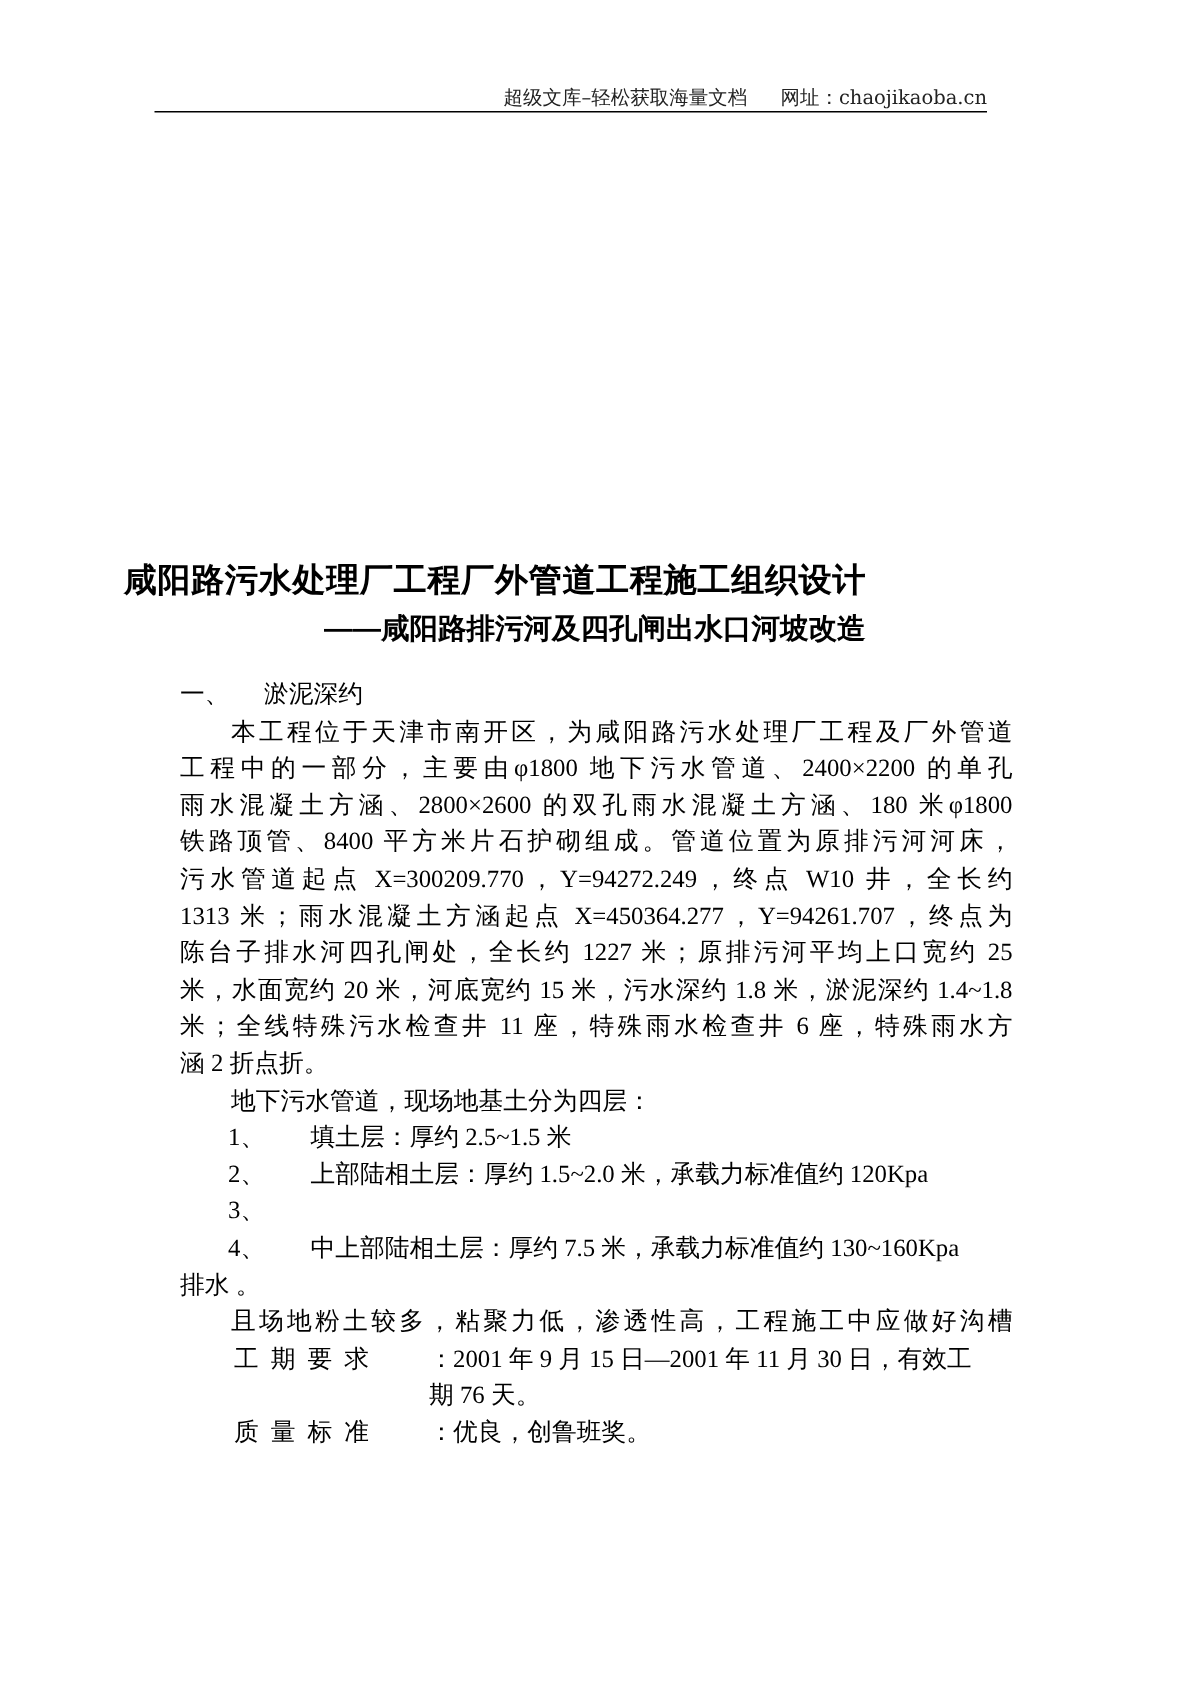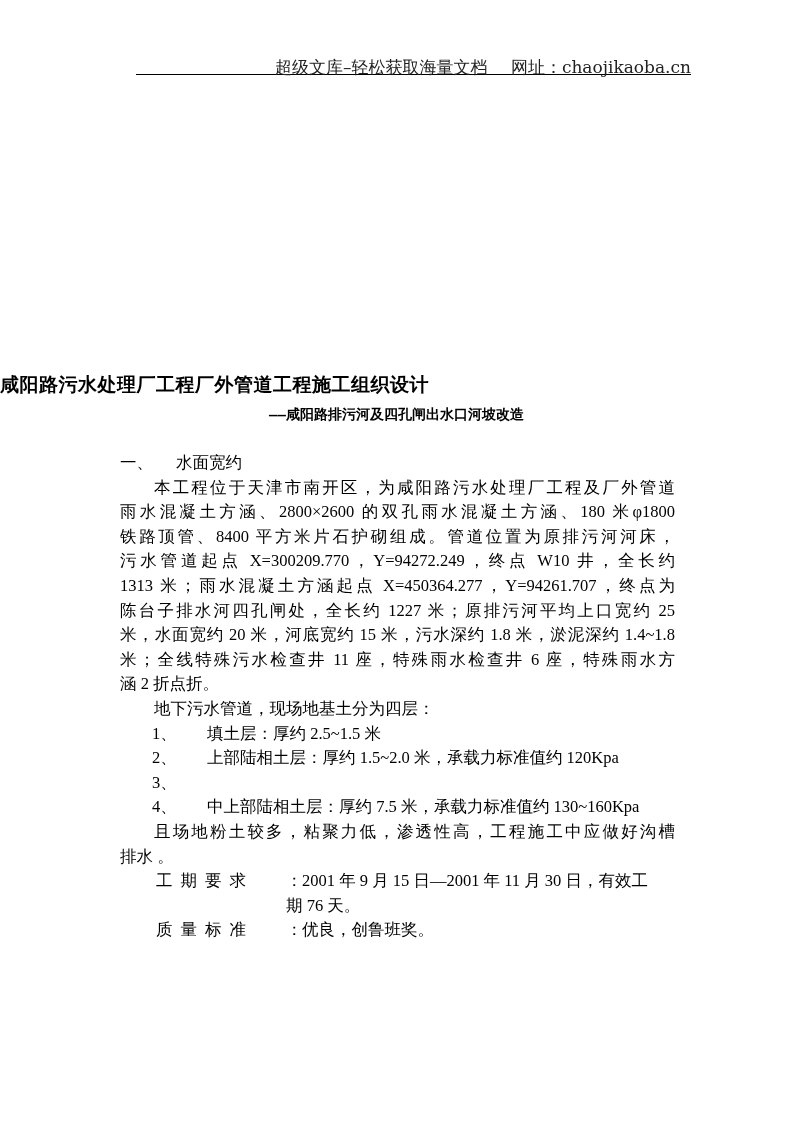--- a/index.html
+++ b/index.html
@@ -1,26 +1,26 @@
 <!DOCTYPE html>
 <html><head>
   <meta charset="utf-8">
   <style>
     html, body { margin: 0; padding: 0; background: #ffffff; }
     body { width: 793px; height: 1122px; position: relative; overflow: hidden;
            font-family: "DejaVu Serif", "Liberation Serif", serif; color: #000; }
-    .header { position: absolute; left: 136px; top: 56px; width: 555px; height: 18px;
-              border-bottom: 1px solid #000; font-size: 17px; text-align: right;
+    .header { position: absolute; left: 103px; top: 56px; width: 555px; height: 18px;
+              border-bottom: 1px solid #000; font-size: 13px; text-align: right;
               font-family: "DejaVu Serif", "Liberation Serif", serif; color: #222; }
     .header span { display: inline-block; }
     .header .site { margin-left: 18px; }
-    .title { position: absolute; left: 0; width: 660px; top: 372px; text-align: left;
-             font-size: 19px; font-family: "DejaVu Sans", "Liberation Sans", sans-serif; font-weight: bold; letter-spacing: 0.5px; }
+    .title { position: absolute; left: 0; width: 660px; top: 372px; text-align: center;
+             font-size: 22px; font-family: "DejaVu Sans", "Liberation Sans", sans-serif; font-weight: bold; letter-spacing: 0.5px; }
     .subtitle { position: absolute; left: 0; width: 793px; top: 406px; text-align: center;
-                font-size: 14px; font-family: Liberation Mono, monospace; font-weight: bold; }
+                font-size: 19px; font-family: Liberation Sans, sans-serif; font-weight: bold; }
     .body-text { position: absolute; left: 120px; width: 555px; top: 451px;
                  font-size: 16.5px; line-height: 24.6px; font-family: "Liberation Serif", "DejaVu Serif", serif; }
     .line { white-space: nowrap; height: 24.6px; display: flex; justify-content: flex-end; }
     .line.left { justify-content: flex-start; }
     .indent { padding-left: 34px; }
     .sec-num { display: inline-block; width: 56px; }
     .list-item { padding-left: 32px; display: flex; }
     .list-item .num { display: inline-block; width: 55px; }
     .term-row { display: flex; padding-left: 36px; }
     .term-label { display: inline-block; width: 130px; letter-spacing: 8px; }
@@ -34,26 +34,29 @@
   <span>超级文库–轻松获取海量文档</span>
   <span class="site">网址：chaojikaoba.cn</span>
 </div>
 
 <div class="title">咸阳路污水处理厂工程厂外管道工程施工组织设计</div>
 <div class="subtitle">——咸阳路排污河及四孔闸出水口河坡改造</div>
 
 <div class="body-text">
   <div class="line left">
     <span class="sec-num">一、</span>
-    <span>水面宽约</span>
+    <span>淤泥深约</span>
   </div>
 
   <div>
     <div class="line indent">
         <span class="just" style="width:100%">本工程位于天津市南开区，为咸阳路污水处理厂工程及厂外管道</span>
+      </div>
+    <div class="line">
+        <span class="just" style="width:100%">工程中的一部分，主要由φ1800 地下污水管道、2400×2200 的单孔</span>
       </div>
     <div class="line">
         <span class="just" style="width:100%">雨水混凝土方涵、2800×2600 的双孔雨水混凝土方涵、180 米φ1800</span>
       </div>
     <div class="line">
         <span class="just" style="width:100%">铁路顶管、8400 平方米片石护砌组成。管道位置为原排污河河床，</span>
       </div>
     <div class="line">
         <span class="just" style="width:100%">污水管道起点 X=300209.770，Y=94272.249，终点 W10 井，全长约</span>
       </div>
@@ -90,25 +93,25 @@
     <div class="line left list-item">
       <span class="num">3、</span>
     </div>
     <div class="line left list-item">
       <span class="num">4、</span>
       <span>中上部陆相土层：厚约 7.5 米，承载力标准值约 130~160Kpa</span>
     </div>
   </div>
 
   <div>
+    <div class="line left">
+        <span>排水 。</span>
+      </div>
     <div class="line indent">
         <span class="just" style="width:100%">且场地粉土较多，粘聚力低，渗透性高，工程施工中应做好沟槽</span>
-      </div>
-    <div class="line left">
-        <span>排水 。</span>
       </div>
   </div>
 
   <div>
     <div class="line left term-row">
       <span class="term-label">工期要求</span>
       <span style="width:16px;display:inline-block">：</span>
       <span>2001 年 9 月 15 日—2001 年 11 月 30 日，有效工</span>
     </div>
     <div class="line left term-cont">

